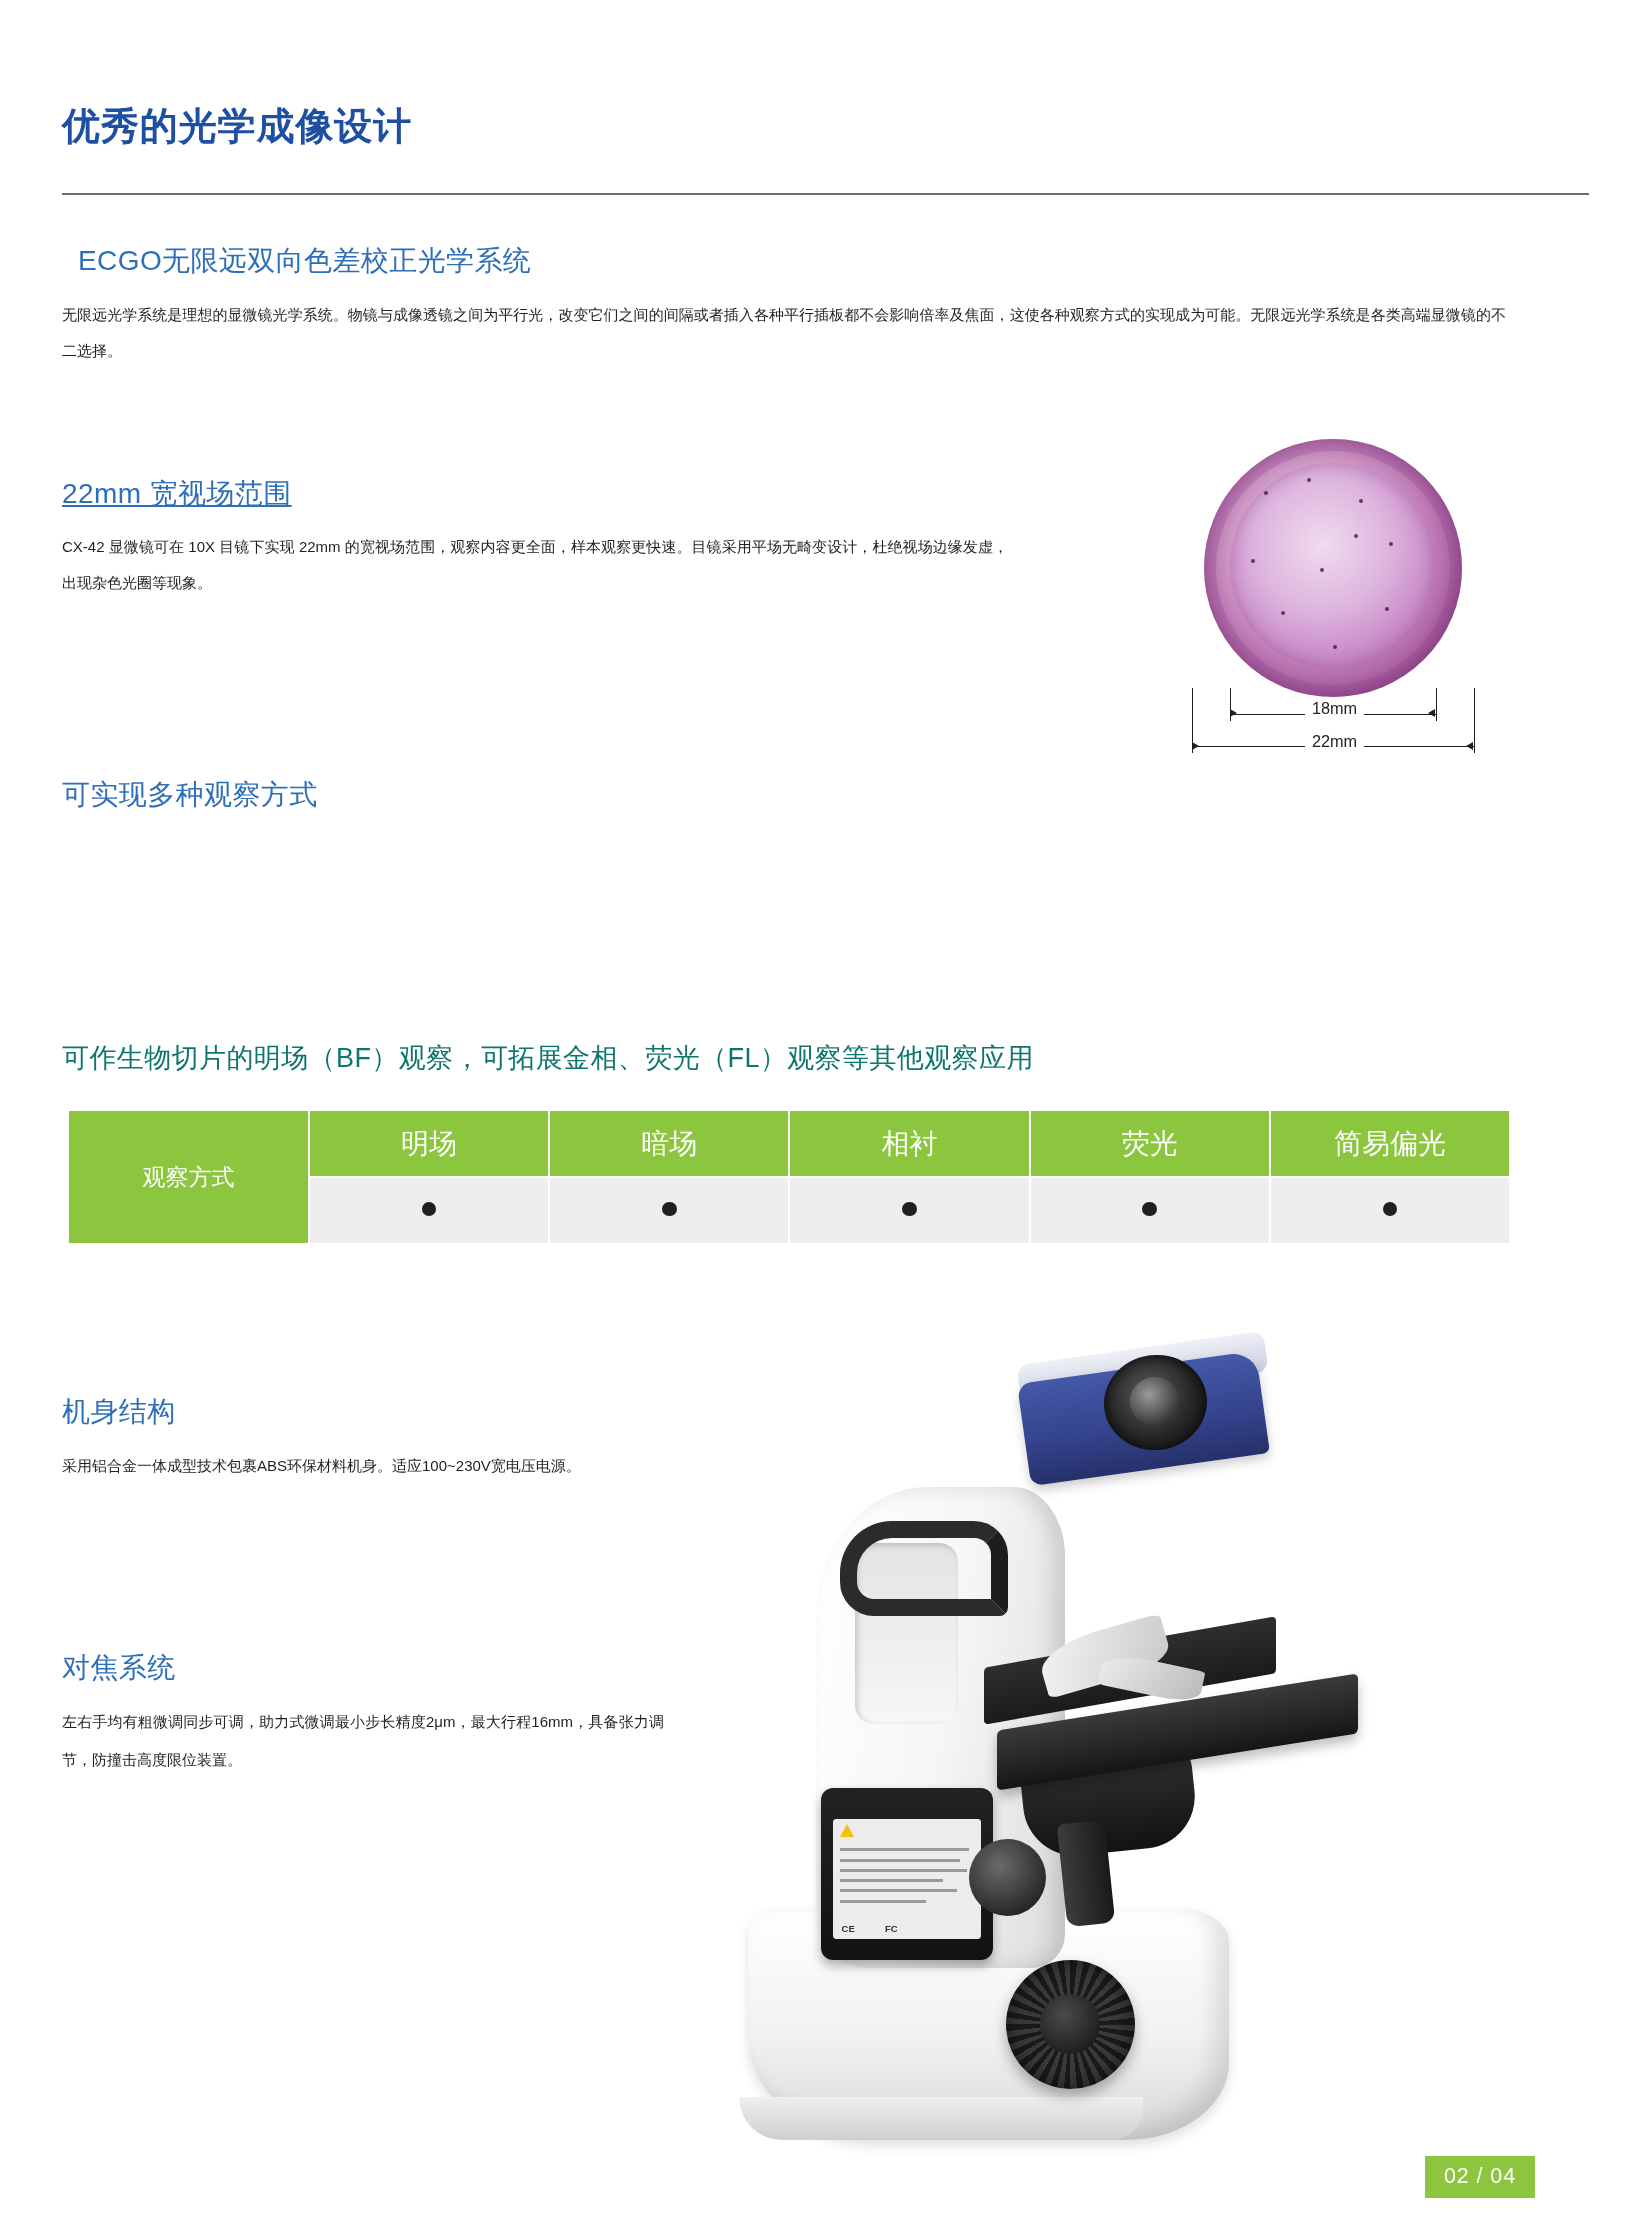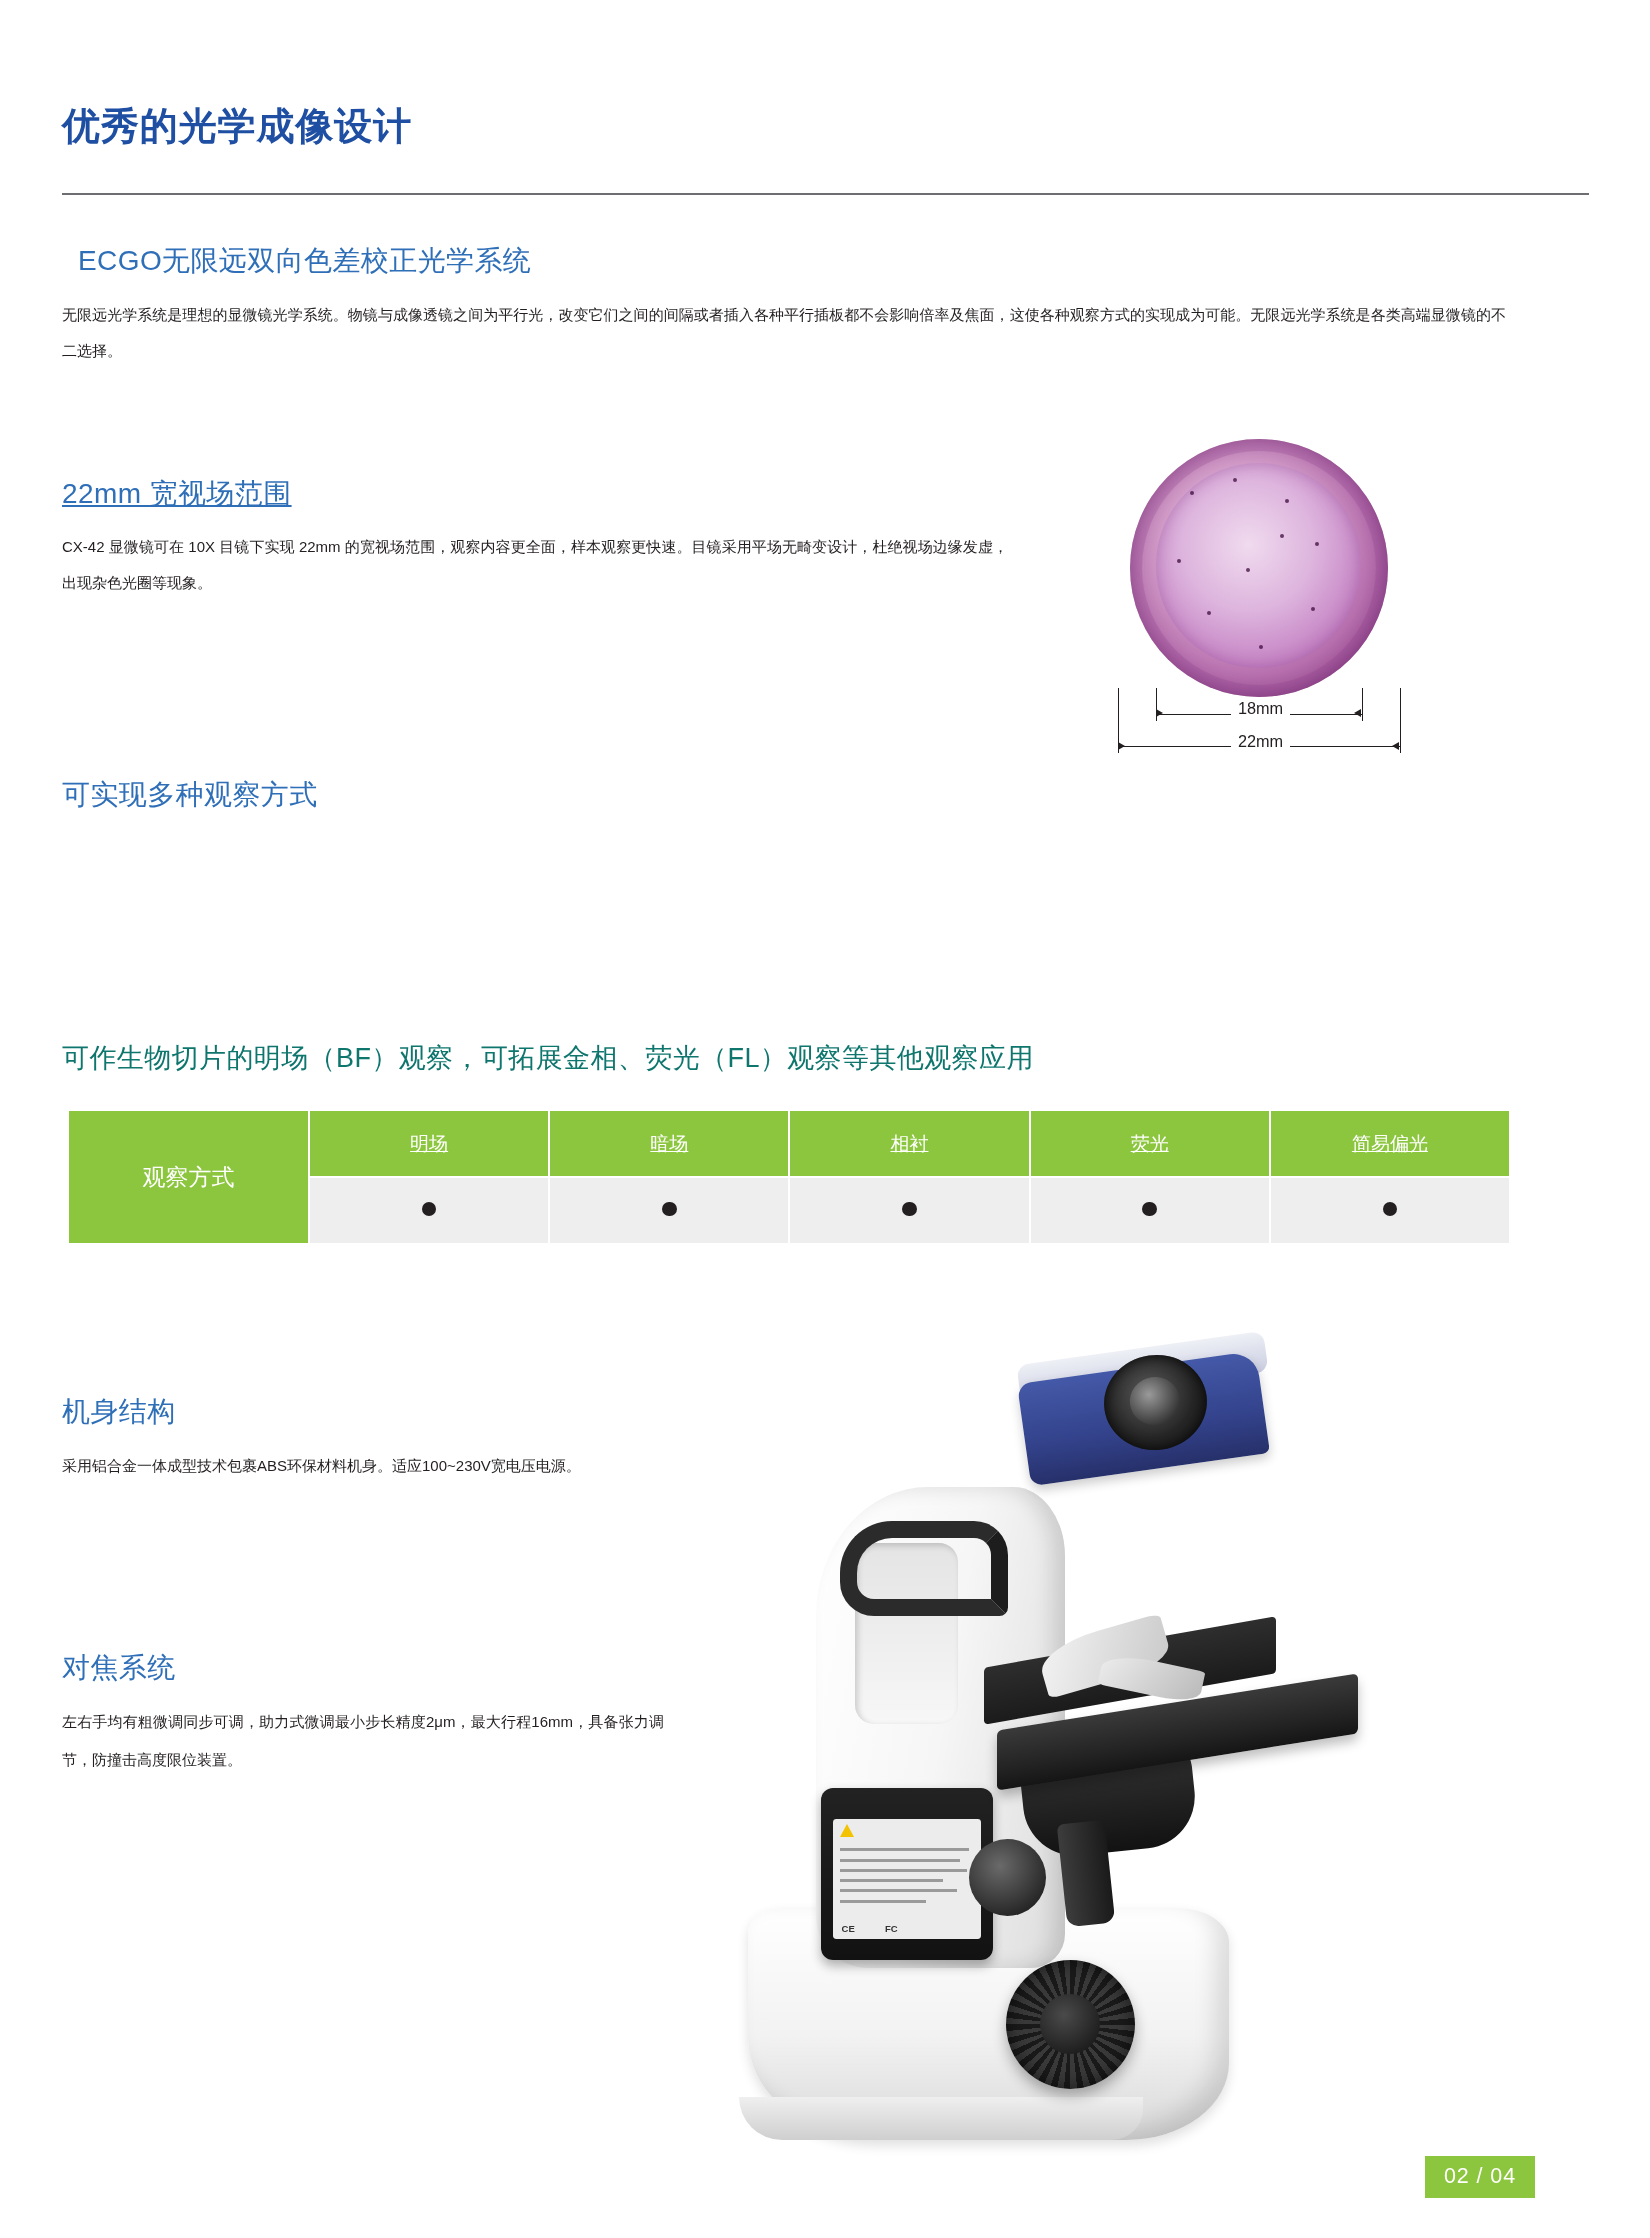--- a/index.html
+++ b/index.html
@@ -57,21 +57,21 @@
 
   #h2 { left: 62px; top: 475px; text-decoration: underline; }
   #p2 { left: 62px; top: 529px; width: 946px; }
 
   #h3 { left: 62px; top: 776px; }
   #p3 { left: 62px; top: 830px; width: 911px; }
 
   
   .fov-wrap {
     position: absolute;
-    left: 1106px;
+    left: 1180px;
     top: 430px;
     width: 309px;
     height: 361px;
   }
   .cell {
     position: absolute;
     left: 24px;
     top: 8.6px;
     width: 258px;
     height: 258px;
@@ -150,23 +150,22 @@
   }
   .obs-table .rowhead {
     background: #8cc63e;
     color: #ffffff;
     font-size: 23px;
     width: 241px;
   }
   .obs-table .colhead {
     background: #8cc63e;
     color: #ffffff;
-    font-size: 19px;
+    font-size: 28px;
     height: 67px;
-    text-decoration: underline;
   }
   .obs-table .cellbody {
     background: #eeeeee;
     height: 67px;
   }
   .dot {
     display: inline-block;
     width: 14.6px;
     height: 14.6px;
     border-radius: 50%;

